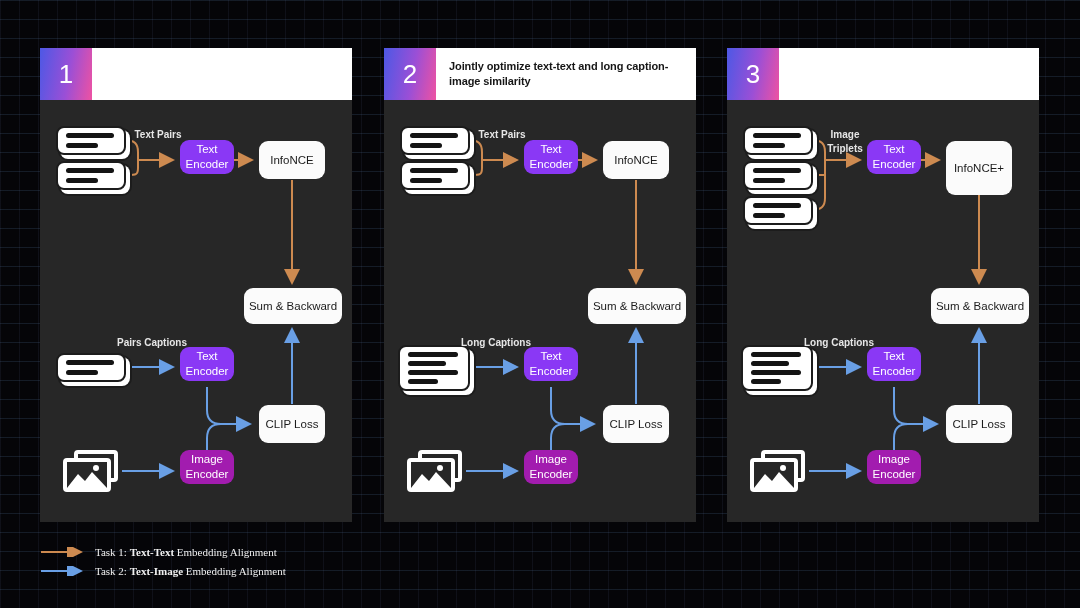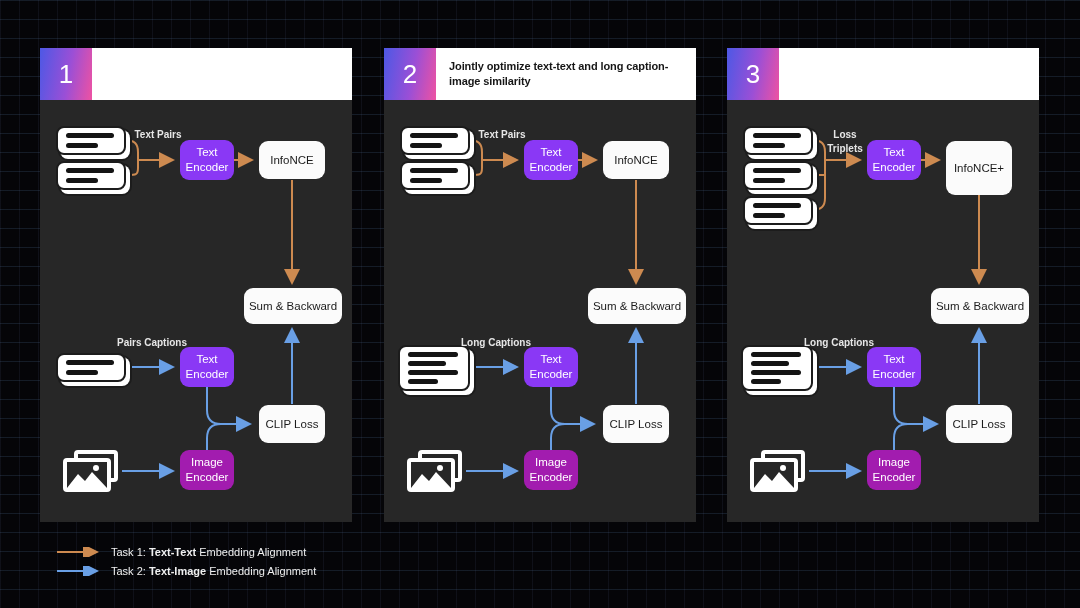--- a/index.html
+++ b/index.html
@@ -29,41 +29,41 @@
   .doc{
     position:absolute;width:70px;height:29px;box-sizing:border-box;
     background:#ffffff;border:2px solid #1c1c1c;border-radius:8px;
     box-shadow:4px 4px 0 0 #ffffff, 4px 4px 0 2px #1c1c1c;
     display:flex;flex-direction:column;justify-content:center;gap:5px;padding:0 8px;
   }
   .doc-long{width:72px;height:46px;gap:4px;}
   .bar{display:block;height:5px;border-radius:3px;background:#141414;}
 
   .enc{
-    position:absolute;width:54px;height:40px;border-radius:9px;
+    position:absolute;width:54px;height:34px;border-radius:9px;
     display:flex;align-items:center;justify-content:center;text-align:center;
     color:#ffffff;font-size:11.5px;line-height:1.3;padding:0 2px;box-sizing:border-box;
   }
   .purple{background:#8a38f5;}
   .pink{background:#a21caf;}
 
   .wbox{
     position:absolute;border-radius:9px;background:#fbfbfb;color:#1b1b1b;
     display:flex;align-items:center;justify-content:center;
     font-size:11.5px;white-space:nowrap;
   }
 
   .flabel{
     position:absolute;text-align:center;color:#e6e6e6;
     font-size:10px;line-height:1.4;font-weight:bold;
   }
 
   .imgicon{position:absolute;}
 
-  .legend{position:absolute;left:56px;top:545px;display:flex;flex-direction:column;gap:5px;}
+  .legend{position:absolute;left:40px;top:545px;display:flex;flex-direction:column;gap:5px;font-family:Liberation Serif, serif;}
   .lrow{display:flex;align-items:center;gap:7px;height:14px;}
   .ltext{color:#f0f0f0;font-size:11px;white-space:nowrap;}
   .ltext b{font-weight:bold;}
 </style>
 </head>
 <body>
 
 <div class="stage">
 
   <section class="panel" style="left:40px">
@@ -224,21 +224,21 @@
           <i class="bar" style="width:32px"></i>
         </div>
       <div class="doc" style="left:16px;top:61px">
           <i class="bar" style="width:48px"></i>
           <i class="bar" style="width:32px"></i>
         </div>
       <div class="doc" style="left:16px;top:96px">
           <i class="bar" style="width:48px"></i>
           <i class="bar" style="width:32px"></i>
         </div>
-      <div class="flabel" style="left:92px;top:28px;width:52px">Loss Triplets</div>
+      <div class="flabel" style="left:92px;top:28px;width:52px">Image Triplets</div>
       <div class="enc purple" style="left:140px;top:40px">Text Encoder</div>
       <div class="wbox" style="left:219px;top:41px;width:66px;height:54px">InfoNCE+</div>
       <div class="wbox" style="left:204px;top:188px;width:98px;height:36px">Sum &amp; Backward</div>
 
       <div class="doc doc-long" style="left:14px;top:245px">
           <i class="bar" style="width:50px"></i>
           <i class="bar" style="width:38px"></i>
           <i class="bar" style="width:50px"></i>
           <i class="bar" style="width:30px"></i>
         </div>

